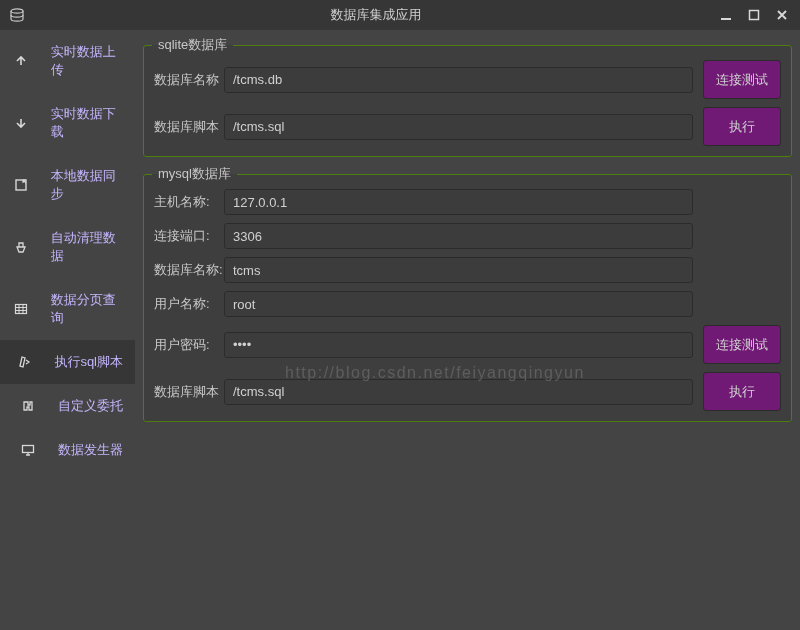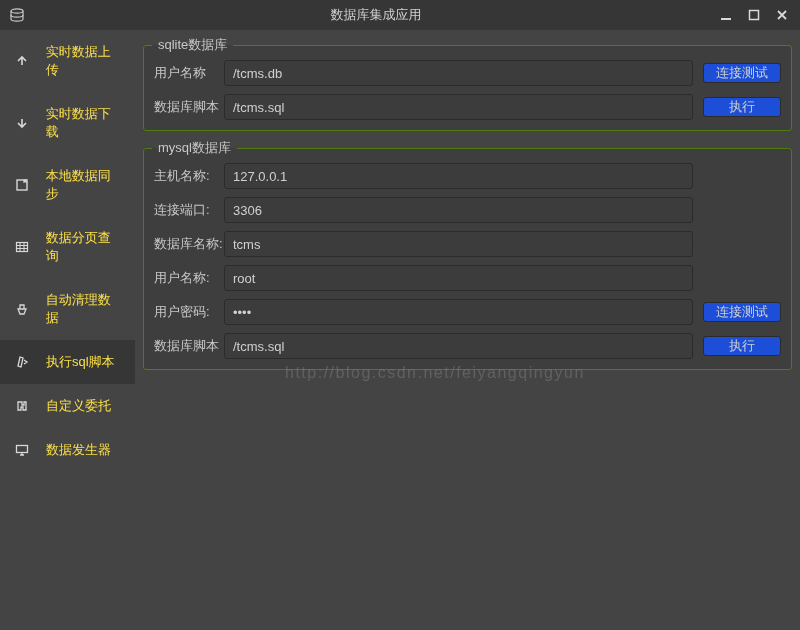--- a/index.html
+++ b/index.html
@@ -23,24 +23,25 @@
 }
 .titlebar .appicon { width: 18px; height: 18px; margin-right: 6px; display: flex; align-items: center; justify-content: center; }
 .titlebar .title { flex: 1; text-align: center; font-size: 13px; }
 .titlebar .controls { display: flex; gap: 16px; align-items: center; padding-right: 4px;}
 .titlebar .controls span { cursor: pointer; font-size: 14px; color:#d8d8d8;}
 .body { flex: 1; display: flex; background: #444; }
 .sidebar { width: 135px; background: #444; display: flex; flex-direction: column; }
 .sidebar-item {
   display: flex;
   align-items: center;
-  gap: 16px;
+  gap: 22px;
   padding: 13px 12px 13px 14px;
-  color: #fde047;
+  color: #c4b5fd;
   cursor: pointer;
+  justify-content: flex-end;
 }
 .sidebar-item.active { background: #363636; }
 .sidebar .icon { width: 16px; height: 16px; display:flex; align-items:center; justify-content:center; }
 .content { flex: 1; padding: 6px 8px; position: relative; }
 fieldset {
   border: 1px solid #4d7c0f;
   border-radius: 3px;
   margin-bottom: 8px;
   background: #3e3e3e;
 }
@@ -59,23 +60,23 @@
   height: 26px;
   background: #3c3c3c;
   border: 1px solid #2b2b2b;
   border-radius: 3px;
   color: #d0d0d0;
   padding: 12px 8px;
   font-size: 13px;
 }
 .form-row .btn {
   width: 78px;
-  height: 20px;
+  height: 39px;
   margin-left: 10px;
-  background: #1d4ed8;
+  background: #701a75;
   border: 1px solid #2b2b2b;
   border-radius: 3px;
   color: #d0d0d0;
   cursor: pointer;
   display: flex;
   align-items: center;
   justify-content: center;
 }
 .form-row .spacer-btn { width: 78px; margin-left: 10px; }
 fieldset { padding-bottom: 6px; padding-top: 2px; }
@@ -146,34 +147,34 @@
             <svg width="14" height="14" viewBox="0 0 14 14">
               <rect x="2" y="2" width="10" height="10" fill="none" stroke="#d8d8d8" stroke-width="1.4"></rect>
               <path d="M9 2l3 3M9 5V2h3" stroke="#d8d8d8" stroke-width="1.2" fill="none"></path>
             </svg>
           </span>
         <span>本地数据同步</span>
       </div>
       <div class="sidebar-item">
         <span class="icon">
             <svg width="14" height="14" viewBox="0 0 14 14">
+              <path d="M3 7h8l-2 5H5zM5 7V3h4v4" stroke="#d8d8d8" stroke-width="1.3" fill="none"></path>
+            </svg>
+          </span>
+        <span>自动清理数据</span>
+      </div>
+      <div class="sidebar-item">
+        <span class="icon">
+            <svg width="14" height="14" viewBox="0 0 14 14">
               <rect x="1.5" y="2.5" width="11" height="9" fill="none" stroke="#d8d8d8" stroke-width="1.2"></rect>
               <path d="M1.5 5.5h11M1.5 8.5h11M5 2.5v9M9 2.5v9" stroke="#d8d8d8" stroke-width="1"></path>
             </svg>
           </span>
         <span>数据分页查询</span>
       </div>
-      <div class="sidebar-item">
-        <span class="icon">
-            <svg width="14" height="14" viewBox="0 0 14 14">
-              <path d="M3 7h8l-2 5H5zM5 7V3h4v4" stroke="#d8d8d8" stroke-width="1.3" fill="none"></path>
-            </svg>
-          </span>
-        <span>自动清理数据</span>
-      </div>
       <div class="sidebar-item active">
         <span class="icon">
             <svg width="14" height="14" viewBox="0 0 14 14">
               <path d="M3 11l2-9 3 1-2 9zM9 5l3 2-3 2" stroke="#d8d8d8" stroke-width="1.3" fill="none"></path>
             </svg>
           </span>
         <span>执行sql脚本</span>
       </div>
       <div class="sidebar-item">
         <span class="icon">
@@ -192,21 +193,21 @@
           </span>
         <span>数据发生器</span>
       </div>
     </div>
 
     <div class="content">
 
       <fieldset>
         <legend>sqlite数据库</legend>
         <div class="form-row">
-          <label>用户名称</label>
+          <label>数据库名称</label>
           <input type="text" value="/tcms.db" style="">
           <div class="btn">连接测试</div>
         </div>
         <div class="form-row">
           <label>数据库脚本</label>
           <input type="text" value="/tcms.sql" style="">
           <div class="btn">执行</div>
         </div>
       </fieldset>
 

